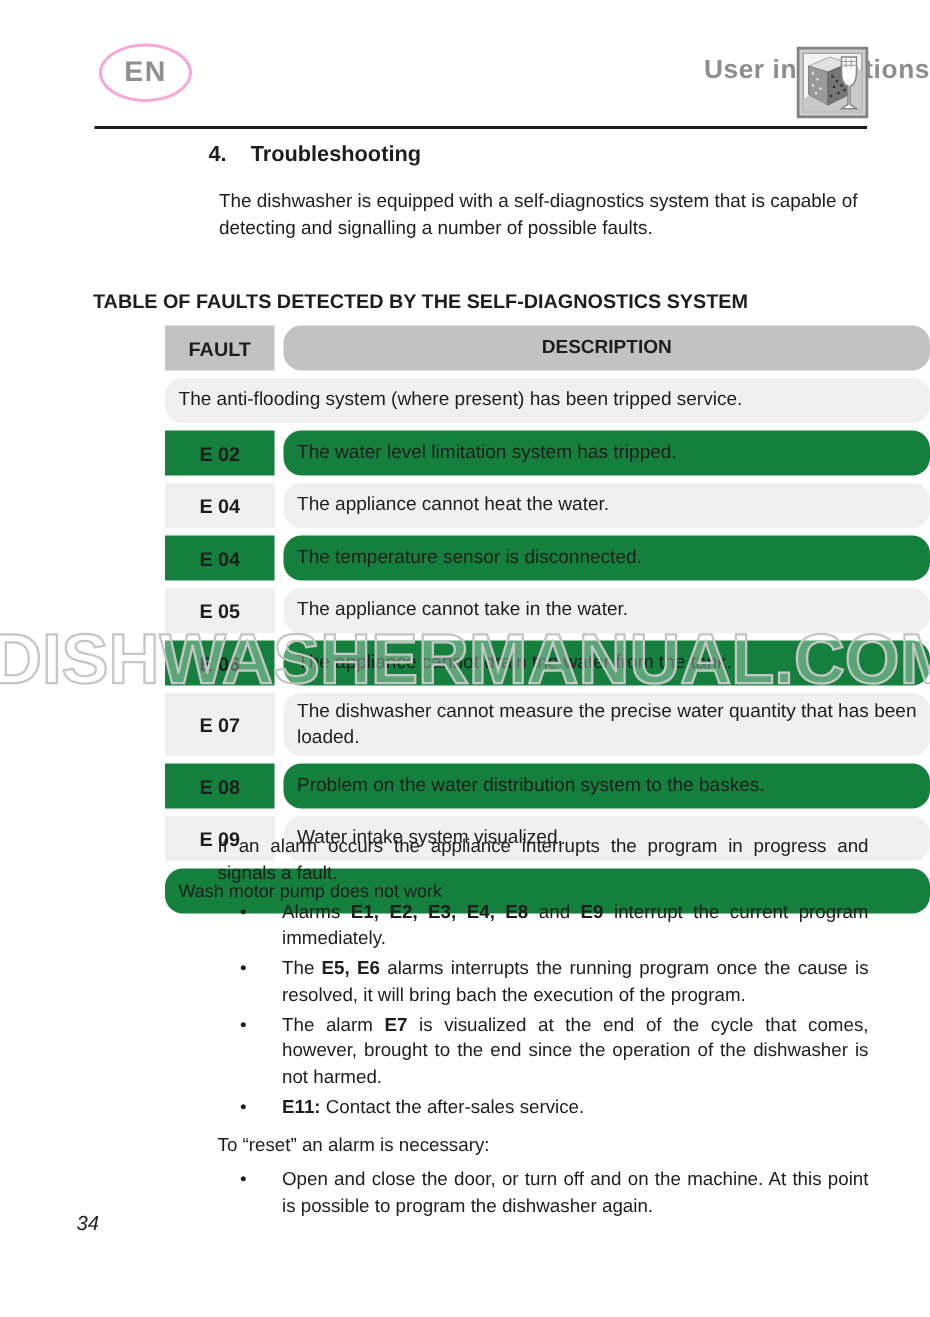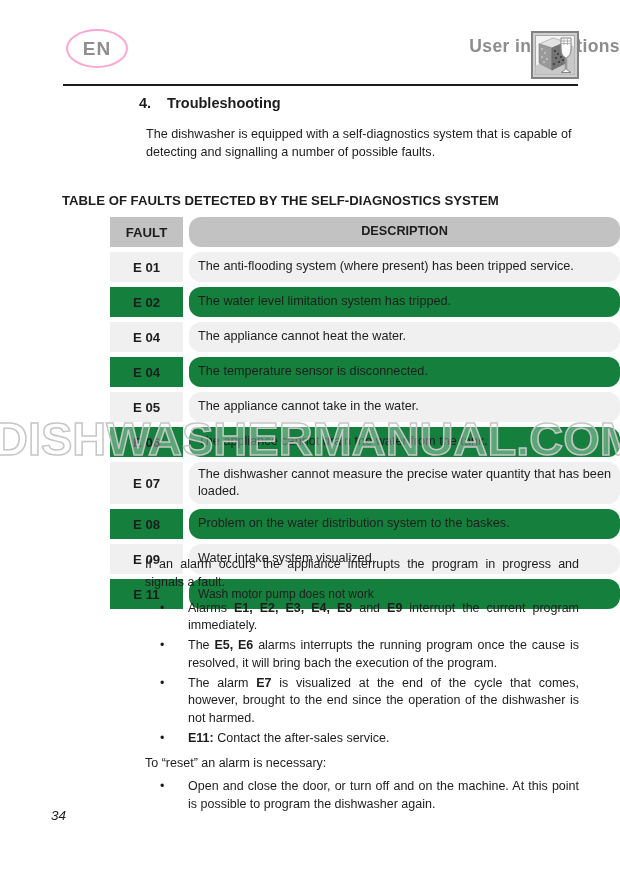--- a/index.html
+++ b/index.html
@@ -129,21 +129,20 @@
   <div class="table-caption">TABLE OF FAULTS DETECTED BY THE SELF-DIAGNOSTICS SYSTEM</div>
 
   <div class="fault-table">
     <div class="t-row t-head">
       <div class="c-fault">FAULT</div>
       <div class="c-desc">
           <span>DESCRIPTION</span>
         </div>
     </div>
     <div class="t-row row-light">
-      <div class="c-fault">E 01</div>
       <div class="c-desc">
           <span>The anti-flooding system (where present) has been tripped service.</span>
         </div>
     </div>
     <div class="t-row row-dark">
       <div class="c-fault">E 02</div>
       <div class="c-desc">
           <span>The water level limitation system has tripped.</span>
         </div>
     </div>
@@ -183,21 +182,20 @@
           <span>Problem on the water distribution system to the baskes.</span>
         </div>
     </div>
     <div class="t-row row-light">
       <div class="c-fault">E 09</div>
       <div class="c-desc">
           <span>Water intake system visualized.</span>
         </div>
     </div>
     <div class="t-row row-dark small-text">
-      <div class="c-fault">E 11</div>
       <div class="c-desc">
           <span>Wash motor pump does not work</span>
         </div>
     </div>
   </div>
 
   <div class="notes">
     <p>If an alarm occurs the appliance interrupts the program in progress and signals a fault.</p>
 
     <div class="bullet">

